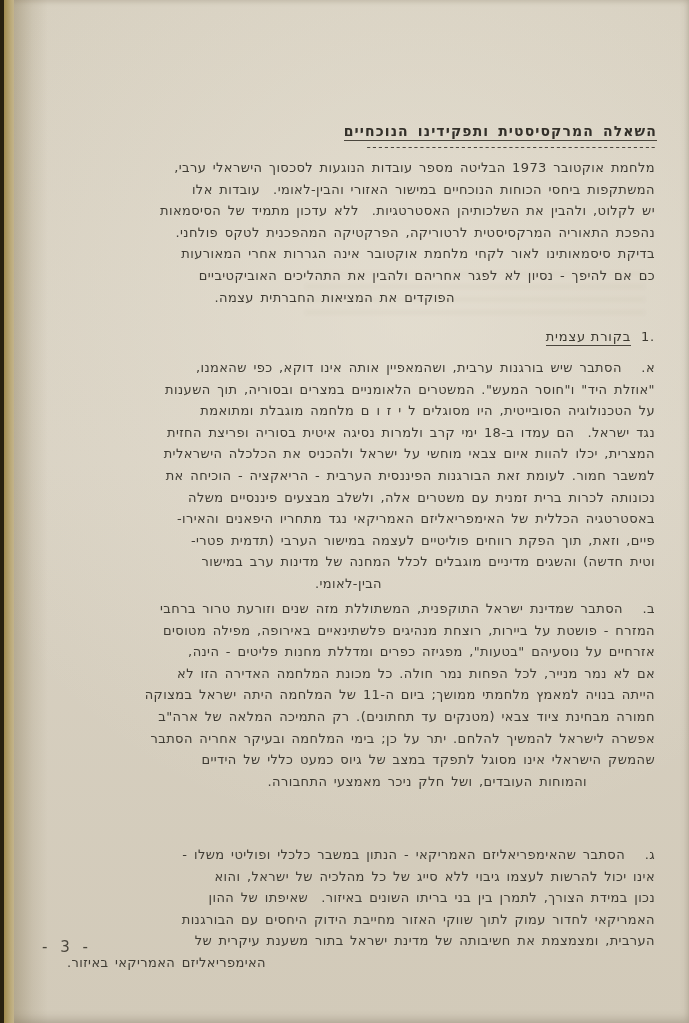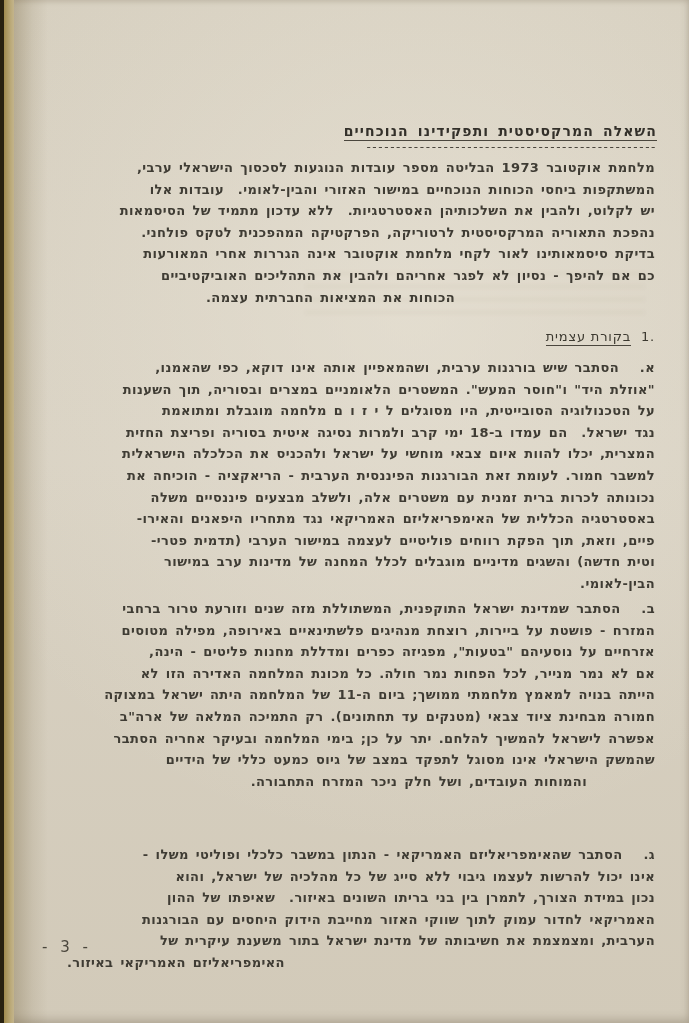--- a/index.html
+++ b/index.html
@@ -16,25 +16,25 @@
   .edge-tan{position:absolute;left:4px;top:0;bottom:0;width:10px;
     background:linear-gradient(90deg,#a18c4e 0%,#bcab7b 70%,#c3b48b 100%);}
   .edge-shadow{position:absolute;left:14px;top:0;bottom:0;width:34px;
     background:linear-gradient(90deg,rgba(128,112,76,0.38) 0%,rgba(128,112,76,0.12) 55%,rgba(128,112,76,0) 100%);}
   
   .bleed{position:absolute;right:44px;top:262px;width:340px;height:52px;
     background:repeating-linear-gradient(0deg,rgba(125,104,72,0.10) 0 3px,rgba(125,104,72,0) 3px 13px);
     filter:blur(2px);opacity:.6;}
   .txt{color:#3f3c34;}
   .block{position:absolute;right:34px;left:42px;direction:rtl;text-align:right;}
-  .line{white-space:nowrap;font-size:13px;line-height:21.6px;letter-spacing:0.4px;word-spacing:2px;font-weight:bold;}
+  .line{white-space:nowrap;font-size:13px;line-height:21.6px;letter-spacing:0.4px;word-spacing:2px;}
   
   .indent-200{padding-left:0;padding-right:200px;}
   .indent-68{padding-right:68px;}
-  .flush-left{text-align:right;}
+  .flush-left{text-align:center;}
   .flush-left-25{text-align:left;padding-left:25px;}
   .title-wrap{position:absolute;right:32px;top:121px;direction:rtl;text-align:right;}
   .title-text{
     display:inline-block;font-size:14px;font-weight:bold;color:#33302a;
     letter-spacing:1.1px;word-spacing:3px;
     border-bottom:1.5px solid #4a463d;padding-bottom:1px;
   }
   .title-dashes{font-size:12px;line-height:9px;letter-spacing:1.6px;color:#4a463d;margin-top:2px;white-space:nowrap;overflow:hidden;max-width:334px;}
   .sec-head{position:absolute;right:34px;top:329px;direction:rtl;text-align:left;font-size:13px;color:#3b382f;letter-spacing:0.8px;}
   .sec-num{display:inline-block;direction:ltr;margin-left:10px;}
@@ -56,21 +56,21 @@
     <div class="title-dashes">-------------------------------------------------</div>
   </div>
 
   <div class="block txt" style="top:157px;">
     <div class="line">מלחמת אוקטובר 1973 הבליטה מספר עובדות הנוגעות לסכסוך הישראלי ערבי,</div>
     <div class="line">המשתקפות ביחסי הכוחות הנוכחיים במישור האזורי והבין-לאומי.&nbsp; עובדות אלו</div>
     <div class="line">יש לקלוט, ולהבין את השלכותיהן האסטרטגיות.&nbsp; ללא עדכון מתמיד של הסיסמאות</div>
     <div class="line">נהפכת התאוריה המרקסיסטית לרטוריקה, הפרקטיקה המהפכנית לטקס פולחני.</div>
     <div class="line">בדיקת סיסמאותינו לאור לקחי מלחמת אוקטובר אינה הגררות אחרי המאורעות</div>
     <div class="line">כם אם להיפך - נסיון לא לפגר אחריהם ולהבין את התהליכים האוביקטיביים</div>
-    <div class="line indent-200">הכוחות את המציאות החברתית עצמה.</div>
+    <div class="line indent-200">הפוקדים את המציאות החברתית עצמה.</div>
   </div>
 
   <div class="sec-head">
     <span class="sec-num">1.</span><span class="sec-title">בקורת עצמית</span>
   </div>
 
   <div class="block txt" style="top:357px;">
     <div class="line">א.&nbsp;&nbsp; הסתבר שיש בורגנות ערבית, ושהמאפיין אותה אינו דוקא, כפי שהאמנו,</div>
     <div class="line">"אוזלת היד" ו"חוסר המעש". המשטרים הלאומניים במצרים ובסוריה, תוך השענות</div>
     <div class="line">על הטכנולוגיה הסובייטית, היו מסוגלים ל&nbsp;י&nbsp;ז&nbsp;ו&nbsp;ם מלחמה מוגבלת ומתואמת</div>
@@ -86,21 +86,21 @@
 
   <div class="block txt" style="top:598px;">
     <div class="line">ב.&nbsp;&nbsp; הסתבר שמדינת ישראל התוקפנית, המשתוללת מזה שנים וזורעת טרור ברחבי</div>
     <div class="line">המזרח - פושטת על ביירות, רוצחת מנהיגים פלשתינאיים באירופה, מפילה מטוסים</div>
     <div class="line">אזרחיים על נוסעיהם "בטעות", מפגיזה כפרים ומדללת מחנות פליטים - הינה,</div>
     <div class="line">אם לא נמר מנייר, לכל הפחות נמר חולה. כל מכונת המלחמה האדירה הזו לא</div>
     <div class="line">הייתה בנויה למאמץ מלחמתי ממושך; ביום ה-11 של המלחמה היתה ישראל במצוקה</div>
     <div class="line">חמורה מבחינת ציוד צבאי (מטנקים עד תחתונים). רק התמיכה המלאה של ארה"ב</div>
     <div class="line">אפשרה לישראל להמשיך להלחם. יתר על כן; בימי המלחמה ובעיקר אחריה הסתבר</div>
     <div class="line">שהמשק הישראלי אינו מסוגל לתפקד במצב של גיוס כמעט כללי של הידיים</div>
-    <div class="line indent-68">והמוחות העובדים, ושל חלק ניכר המזרח התחבורה.</div>
+    <div class="line indent-68">והמוחות העובדים, ושל חלק ניכר מאמצעי התחבורה.</div>
   </div>
 
   <div class="block txt" style="top:844px;">
     <div class="line">ג.&nbsp;&nbsp; הסתבר שהאימפריאליזם האמריקאי - הנתון במשבר כלכלי ופוליטי משלו -</div>
     <div class="line">אינו יכול להרשות לעצמו גיבוי ללא סייג של כל מהלכיה של ישראל, והוא</div>
     <div class="line">נכון במידת הצורך, לתמרן בין בני בריתו השונים באיזור.&nbsp; שאיפתו של ההון</div>
     <div class="line">האמריקאי לחדור עמוק לתוך שווקי האזור מחייבת הידוק היחסים עם הבורגנות</div>
     <div class="line">הערבית, ומצמצמת את חשיבותה של מדינת ישראל בתור משענת עיקרית של</div>
     <div class="line flush-left-25">האימפריאליזם האמריקאי באיזור.</div>
   </div>

